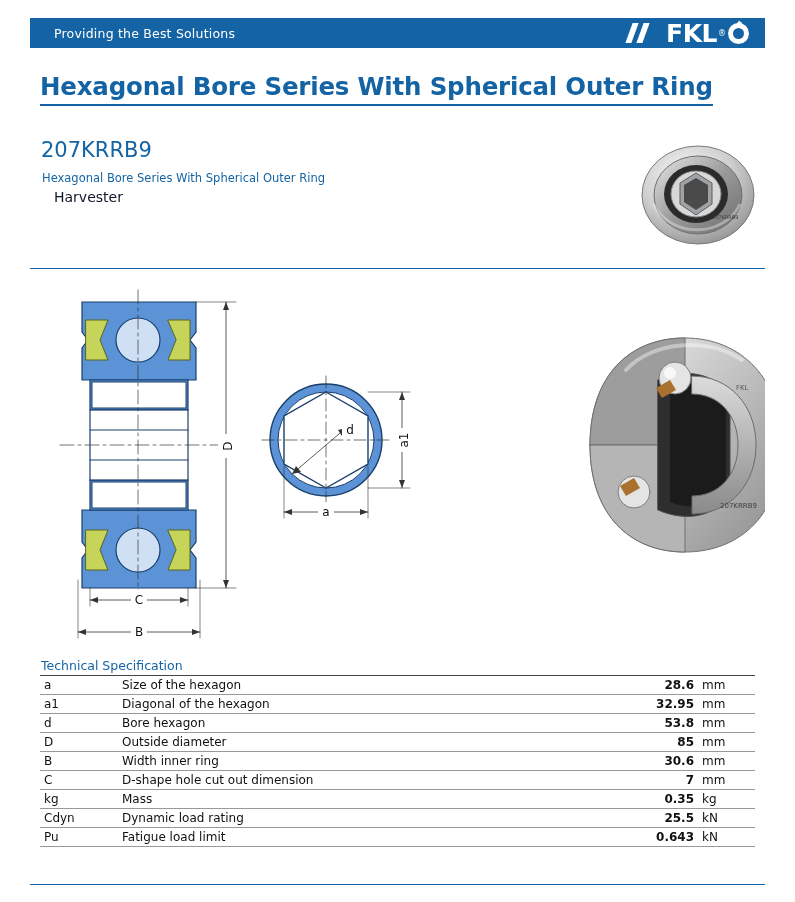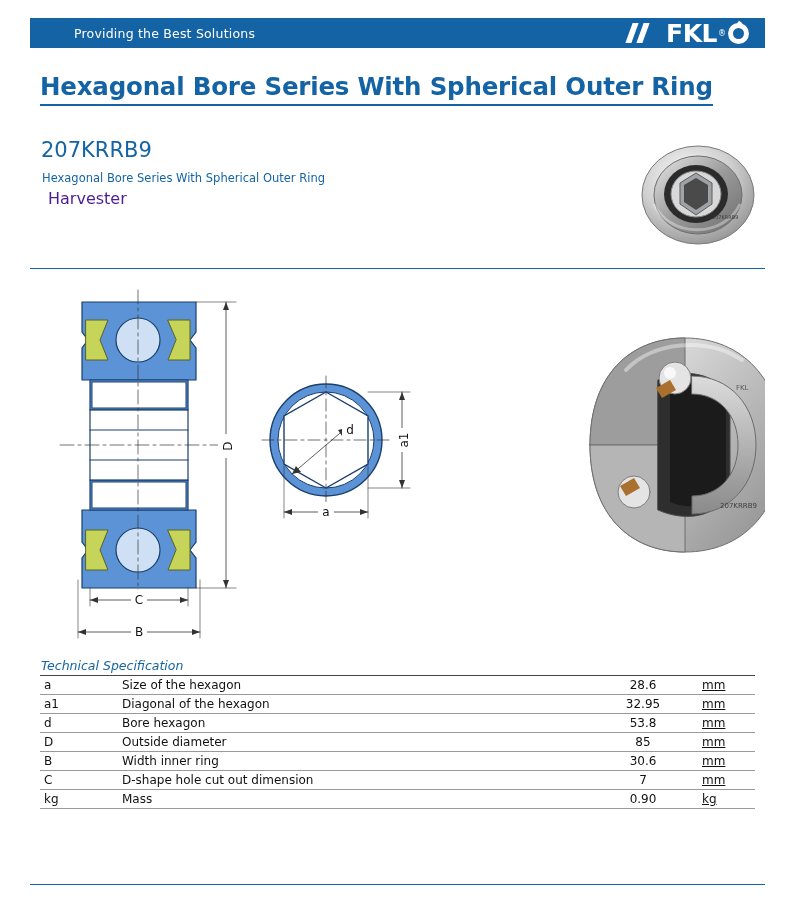--- a/index.html
+++ b/index.html
@@ -24,21 +24,20 @@
     display: flex;
     align-items: center;
     justify-content: space-between;
   }
   .header-tagline {
     color: #ffffff;
     font-size: 12.5px;
     padding-left: 24px;
     letter-spacing: 0.2px;
     white-space: nowrap;
-    margin-left: 20px;
   }
   .logo-zone {
     display: flex;
     align-items: center;
     height: 30px;
     padding-right: 16px;
     background: #1464a5;
   }
   .logo-slashes {
     display: inline-block;
@@ -121,23 +120,23 @@
     font-size: 21px;
   }
   .product-desc {
     position: absolute;
     left: 42px; top: 171px;
     color: #1464a5;
     font-size: 11.5px;
   }
   .product-app {
     position: absolute;
-    left: 48px; top: 189px;
-    color: #4c1d95;
-    font-size: 16px;
+    left: 54px; top: 189px;
+    color: #0f172a;
+    font-size: 14px;
   }
 
   .bearing-photo {
     position: absolute;
     left: 640px; top: 140px;
     width: 116px; height: 108px;
   }
 
   .sep-rule {
     position: absolute;
@@ -153,42 +152,41 @@
     left: 30px; top: 280px;
     width: 735px; height: 370px;
   }
 
   
   .spec-title {
     position: absolute;
     left: 41px; top: 658px;
     color: #1464a5;
     font-size: 12.5px;
-    font-style: italic;
   }
   table.spec {
     position: absolute;
     left: 40px; top: 675px;
     width: 715px;
     border-collapse: collapse;
     font-size: 12px;
     color: #111111;
   }
   table.spec tr { height: 19px; }
   table.spec td {
     border-top: 1px solid #999999;
     border-bottom: 1px solid #999999;
     padding: 1px 4px;
     vertical-align: middle;
   }
   table.spec tr:first-child td { border-top: 1px solid #444444; }
   td.sym { width: 78px; padding-left: 6px; }
   td.desc { width: 470px; }
-  td.val { width: 110px; text-align: center; padding-right: 8px; }
-  td.unit { width: 57px; text-align: left; padding-left: 6px; text-decoration: underline; }
+  td.val { width: 110px; text-align: right; padding-right: 8px; font-weight: bold; }
+  td.unit { width: 57px; text-align: left; padding-left: 6px; }
 
   .bottom-rule {
     position: absolute;
     left: 30px; top: 884px;
     width: 735px;
     height: 1px;
     background: #1464a5;
   }
 </style>
 </head>
@@ -405,20 +403,32 @@
       </tr>
       <tr>
         <td class="sym">C</td>
         <td class="desc">D-shape hole cut out dimension</td>
         <td class="val">7</td>
         <td class="unit">mm</td>
       </tr>
       <tr>
         <td class="sym">kg</td>
         <td class="desc">Mass</td>
-        <td class="val">0.90</td>
+        <td class="val">0.35</td>
         <td class="unit">kg</td>
+      </tr>
+      <tr>
+        <td class="sym">Cdyn</td>
+        <td class="desc">Dynamic load rating</td>
+        <td class="val">25.5</td>
+        <td class="unit">kN</td>
+      </tr>
+      <tr>
+        <td class="sym">Pu</td>
+        <td class="desc">Fatigue load limit</td>
+        <td class="val">0.643</td>
+        <td class="unit">kN</td>
       </tr>
     </tbody>
   </table>
 
   <div class="bottom-rule"></div>
 </div>
 
 </body></html>

